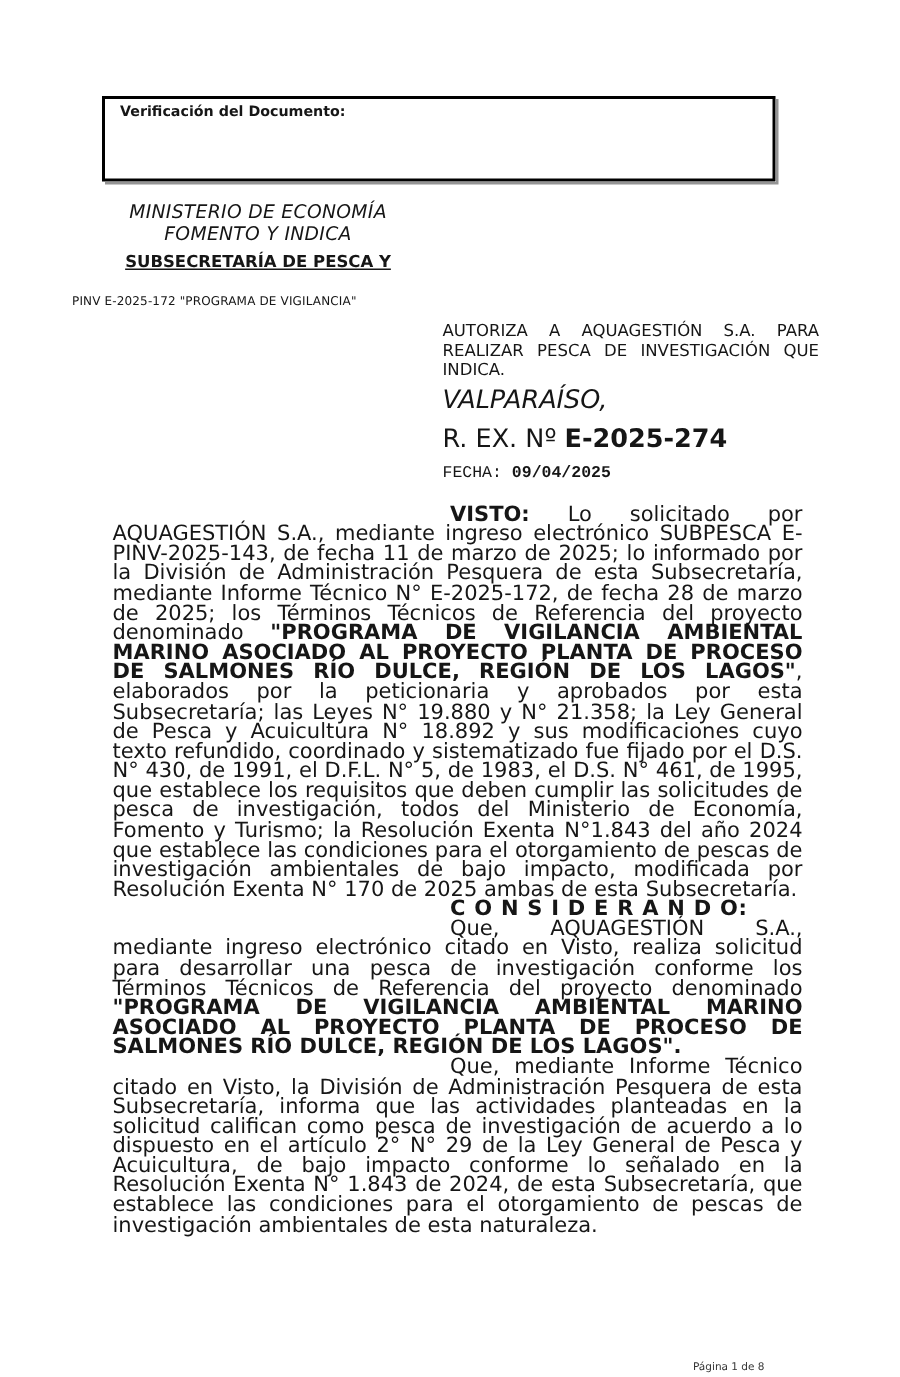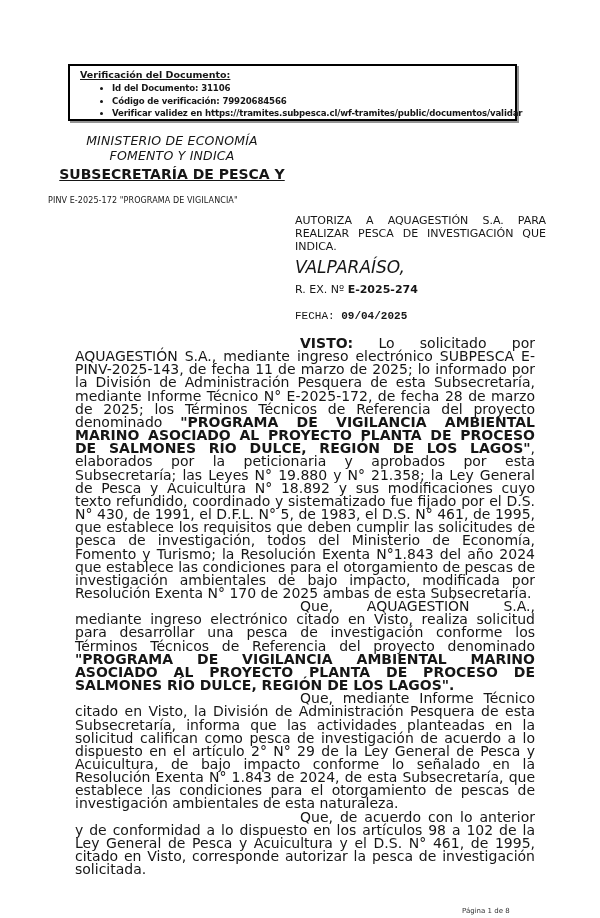--- a/index.html
+++ b/index.html
@@ -9,58 +9,53 @@
     color:#161616; overflow:hidden;
   }
 
   
   .verify-box {
     position:absolute; left:68px; top:64px; width:449px; height:57px;
     box-sizing:border-box; border:2px solid #000;
     box-shadow:2px 2px 0 rgba(60,60,60,.55);
     padding:3px 4px 0 10px; font-weight:bold;
   }
-  .verify-title { font-size:9.5px; line-height:12px;text-decoration:underline; }
+  .verify-title { font-size:9.5px; line-height:12px; }
   .verify-list { margin:1px 0 0 0; padding:0 0 0 32px; list-style-type:disc; }
   .verify-list li { font-size:8.6px; line-height:12.6px; white-space:nowrap; letter-spacing:-0.15px; }
 
   
   .header-left { position:absolute; left:42px; top:133px; width:260px; text-align:center; }
   .ministry { font-size:12.5px; line-height:15px; letter-spacing:0.2px;font-style:italic; }
-  .department { margin-top:5px; font-weight:bold; text-decoration:underline; font-size:14px; line-height:13.5px; }
+  .department { margin-top:5px; font-weight:bold; text-decoration:underline; font-size:11px; line-height:13.5px; }
   .file-ref { position:absolute; left:48px; top:196px; font-size:8px; letter-spacing:0.1px; }
 
   
   .subject-block { position:absolute; left:295px; top:214px; width:251px; font-size:11px; line-height:13.2px; text-align:justify; }
   .city-line   { position:absolute; left:295px; top:257px; font-size:17px;font-style:italic; }
-  .res-line    { position:absolute; left:295px; top:283px; font-size:11px; }
+  .res-line    { position:absolute; left:295px; top:283px; font-size:17px; }
   .date-line   { position:absolute; left:295px; top:310px; font-size:11px;font-family:Liberation Mono, monospace; }
   .b { font-weight:bold; }
 
   
   .body-text { position:absolute; left:75px; top:337px; width:460px; font-size:14px; line-height:13.15px; text-align:justify; }
   .body-text p { margin:0; text-indent:225px; }
   .considerando-heading { margin:13px 0; text-indent:225px; font-weight:bold; letter-spacing:0.5px; }
   .gap-before { margin-top:13px; }
 
   
   .page-footer { position:absolute; left:462px; top:871px; font-size:7px; color:#333;margin-top:36px; }
 </style>
 </head>
 <body>
 
 <div class="page">
 
   <div class="verify-box">
     <div class="verify-title">Verificación del Documento:</div>
-    <ul class="verify-list">
-      <li>Id del Documento: 31106</li>
-      <li>Código de verificación: 79920684566</li>
-      <li>Verificar validez en https://tramites.subpesca.cl/wf-tramites/public/documentos/validar</li>
-    </ul>
   </div>
 
   <div class="header-left">
     <div class="ministry">
       <div>MINISTERIO DE ECONOMÍA</div>
       <div>FOMENTO Y INDICA</div>
     </div>
     <div class="department">
       <div>SUBSECRETARÍA DE PESCA Y</div>
     </div>
@@ -73,24 +68,24 @@
   <div class="city-line">VALPARAÍSO,</div>
 
   <div class="res-line"><span>R. EX. Nº </span><span class="b">E-2025-274</span></div>
 
   <div class="date-line"><span>FECHA: </span><span class="b">09/04/2025</span></div>
 
   <div class="body-text">
 
     <p><span class="b">VISTO:</span><span> Lo solicitado por AQUAGESTIÓN S.A., mediante ingreso electrónico SUBPESCA E-PINV-2025-143, de fecha 11 de marzo de 2025; lo informado por la División de Administración Pesquera de esta Subsecretaría, mediante Informe Técnico N° E-2025-172, de fecha 28 de marzo de 2025; los Términos Técnicos de Referencia del proyecto denominado </span><span class="b">"PROGRAMA DE VIGILANCIA AMBIENTAL MARINO ASOCIADO AL PROYECTO PLANTA DE PROCESO DE SALMONES RÍO DULCE, REGIÓN DE LOS LAGOS"</span><span>, elaborados por la peticionaria y aprobados por esta Subsecretaría; las Leyes N° 19.880 y N° 21.358; la Ley General de Pesca y Acuicultura N° 18.892 y sus modificaciones cuyo texto refundido, coordinado y sistematizado fue fijado por el D.S. N° 430, de 1991, el D.F.L. N° 5, de 1983, el D.S. N° 461, de 1995, que establece los requisitos que deben cumplir las solicitudes de pesca de investigación, todos del Ministerio de Economía, Fomento y Turismo; la Resolución Exenta N°1.843 del año 2024 que establece las condiciones para el otorgamiento de pescas de investigación ambientales de bajo impacto, modificada por Resolución Exenta N° 170 de 2025 ambas de esta Subsecretaría.</span></p>
 
+    <p class="considerando-heading">C O N S I D E R A N D O:</p>
 
     <p><span>Que, AQUAGESTIÓN S.A., mediante ingreso electrónico citado en Visto, realiza solicitud para desarrollar una pesca de investigación conforme los Términos Técnicos de Referencia del proyecto denominado </span><span class="b">"PROGRAMA DE VIGILANCIA AMBIENTAL MARINO ASOCIADO AL PROYECTO PLANTA DE PROCESO DE SALMONES RÍO DULCE, REGIÓN DE LOS LAGOS".</span></p>
 
     <p>Que, mediante Informe Técnico citado en Visto, la División de Administración Pesquera de esta Subsecretaría, informa que las actividades planteadas en la solicitud califican como pesca de investigación de acuerdo a lo dispuesto en el artículo 2° N° 29 de la Ley General de Pesca y Acuicultura, de bajo impacto conforme lo señalado en la Resolución Exenta N° 1.843 de 2024, de esta Subsecretaría, que establece las condiciones para el otorgamiento de pescas de investigación ambientales de esta naturaleza.</p>
 
-    <p class="gap-before">Que, de acuerdo con lo anterior y de conformidad a lo dispuesto en los artículos 98 a 102 de la Ley General de Pesca y Acuicultura y el D.S. N° 461, de 1995, citado en Visto, corresponde autorizar la pesca de investigación solicitada.</p>
 
   </div>
 
   <div class="page-footer">Página 1 de 8</div>
 
 </div>
 
 </body></html>

